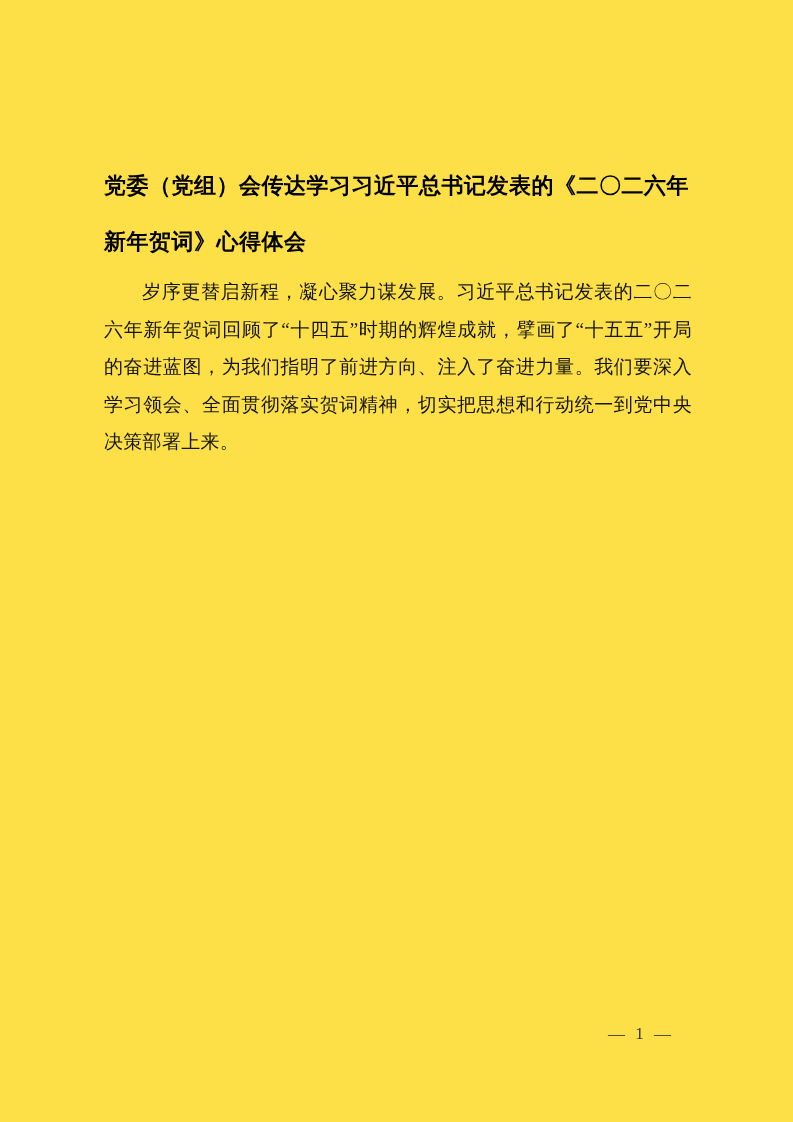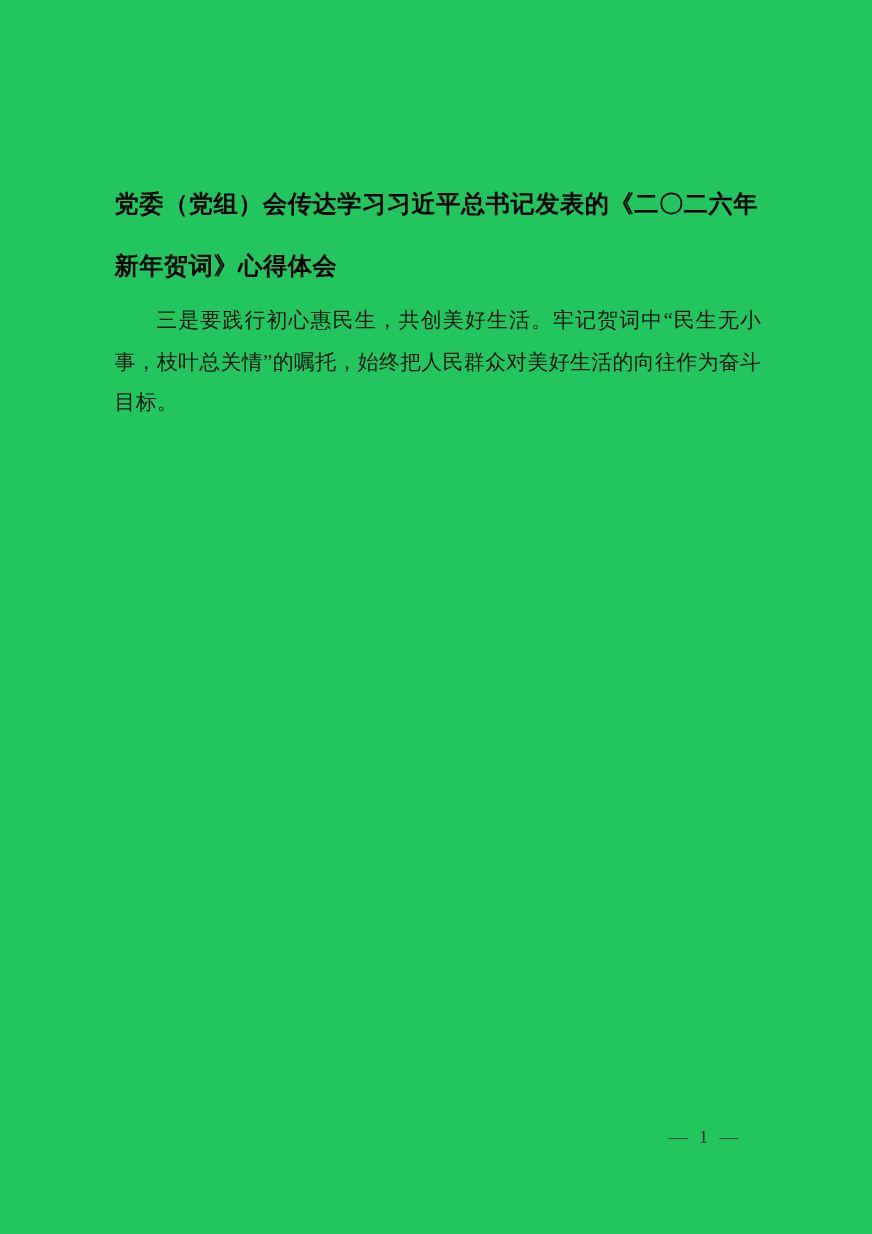--- a/index.html
+++ b/index.html
@@ -4,21 +4,21 @@
 <style>
   html, body {
     margin: 0;
     padding: 0;
     background: #ffffff;
   }
   .page {
     position: relative;
     width: 793px;
     height: 1122px;
-    background: #22c55e;
+    background: #fde047;
     overflow: hidden;
     color: #000;
   }
   .content {
     position: absolute;
     left: 104px;
     width: 588px;
     top: 158px;
   }
   .doc-title {
@@ -55,17 +55,17 @@
     white-space: nowrap;
   }
 </style>
 </head>
 <body>
 
 <div class="page">
   <div class="content">
     <h1 class="doc-title">党委（党组）会传达学习习近平总书记发表的《二〇二六年新年贺词》心得体会</h1>
     <div class="body-text">
-      <p>三是要践行初心惠民生，共创美好生活。牢记贺词中“民生无小事，枝叶总关情”的嘱托，始终把人民群众对美好生活的向往作为奋斗目标。</p>
+      <p>岁序更替启新程，凝心聚力谋发展。习近平总书记发表的二〇二六年新年贺词回顾了“十四五”时期的辉煌成就，擘画了“十五五”开局的奋进蓝图，为我们指明了前进方向、注入了奋进力量。我们要深入学习领会、全面贯彻落实贺词精神，切实把思想和行动统一到党中央决策部署上来。</p>
     </div>
   </div>
   <div class="page-number">— 1 —</div>
 </div>
 
 </body></html>

